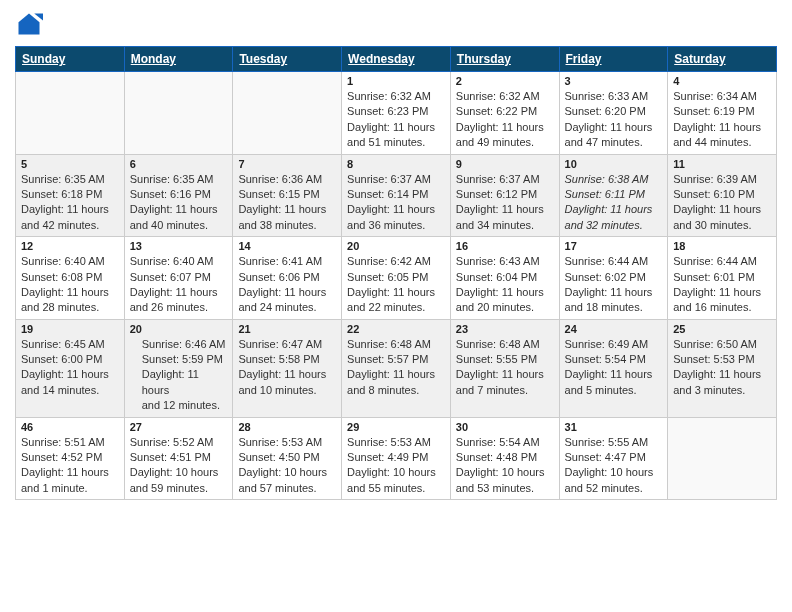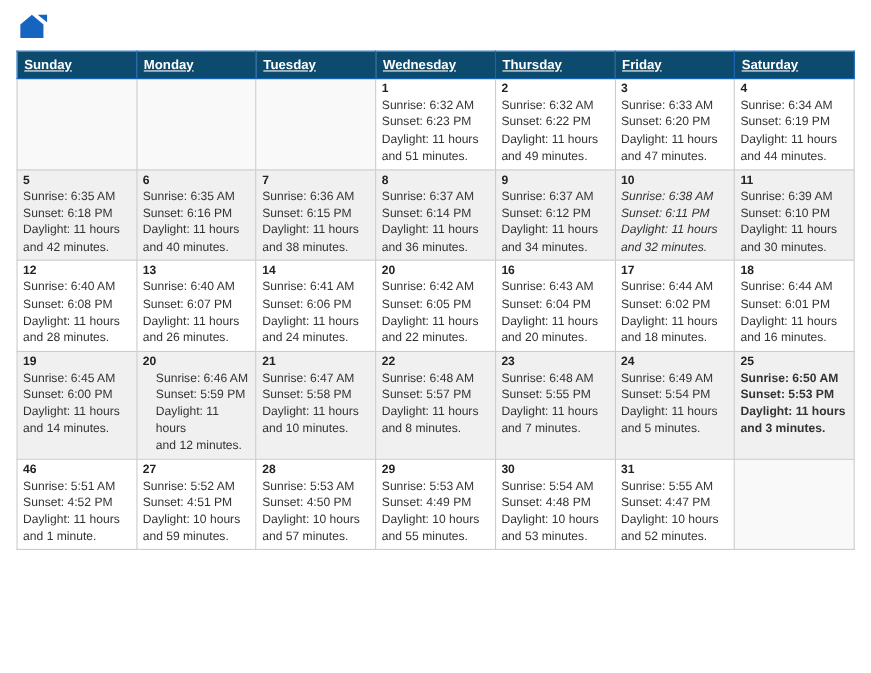--- a/index.html
+++ b/index.html
@@ -300,21 +300,21 @@
           </td>
           <td>
             <div class="day-number">24</div>
             <div class="day-info" style="white-space: pre-line;">Sunrise: 6:49 AM
 Sunset: 5:54 PM
 Daylight: 11 hours
 and 5 minutes.</div>
           </td>
           <td>
             <div class="day-number">25</div>
-            <div class="day-info" style="white-space: pre-line; font-weight: bold;">Sunrise: 6:50 AM
+            <div class="day-info" style="white-space: pre-line;">Sunrise: 6:50 AM
 Sunset: 5:53 PM
 Daylight: 11 hours
 and 3 minutes.</div>
           </td>
         </tr>
         <tr>
           <td>
             <div class="day-number">46</div>
             <div class="day-info" style="white-space: pre-line;">Sunrise: 5:51 AM
 Sunset: 4:52 PM

